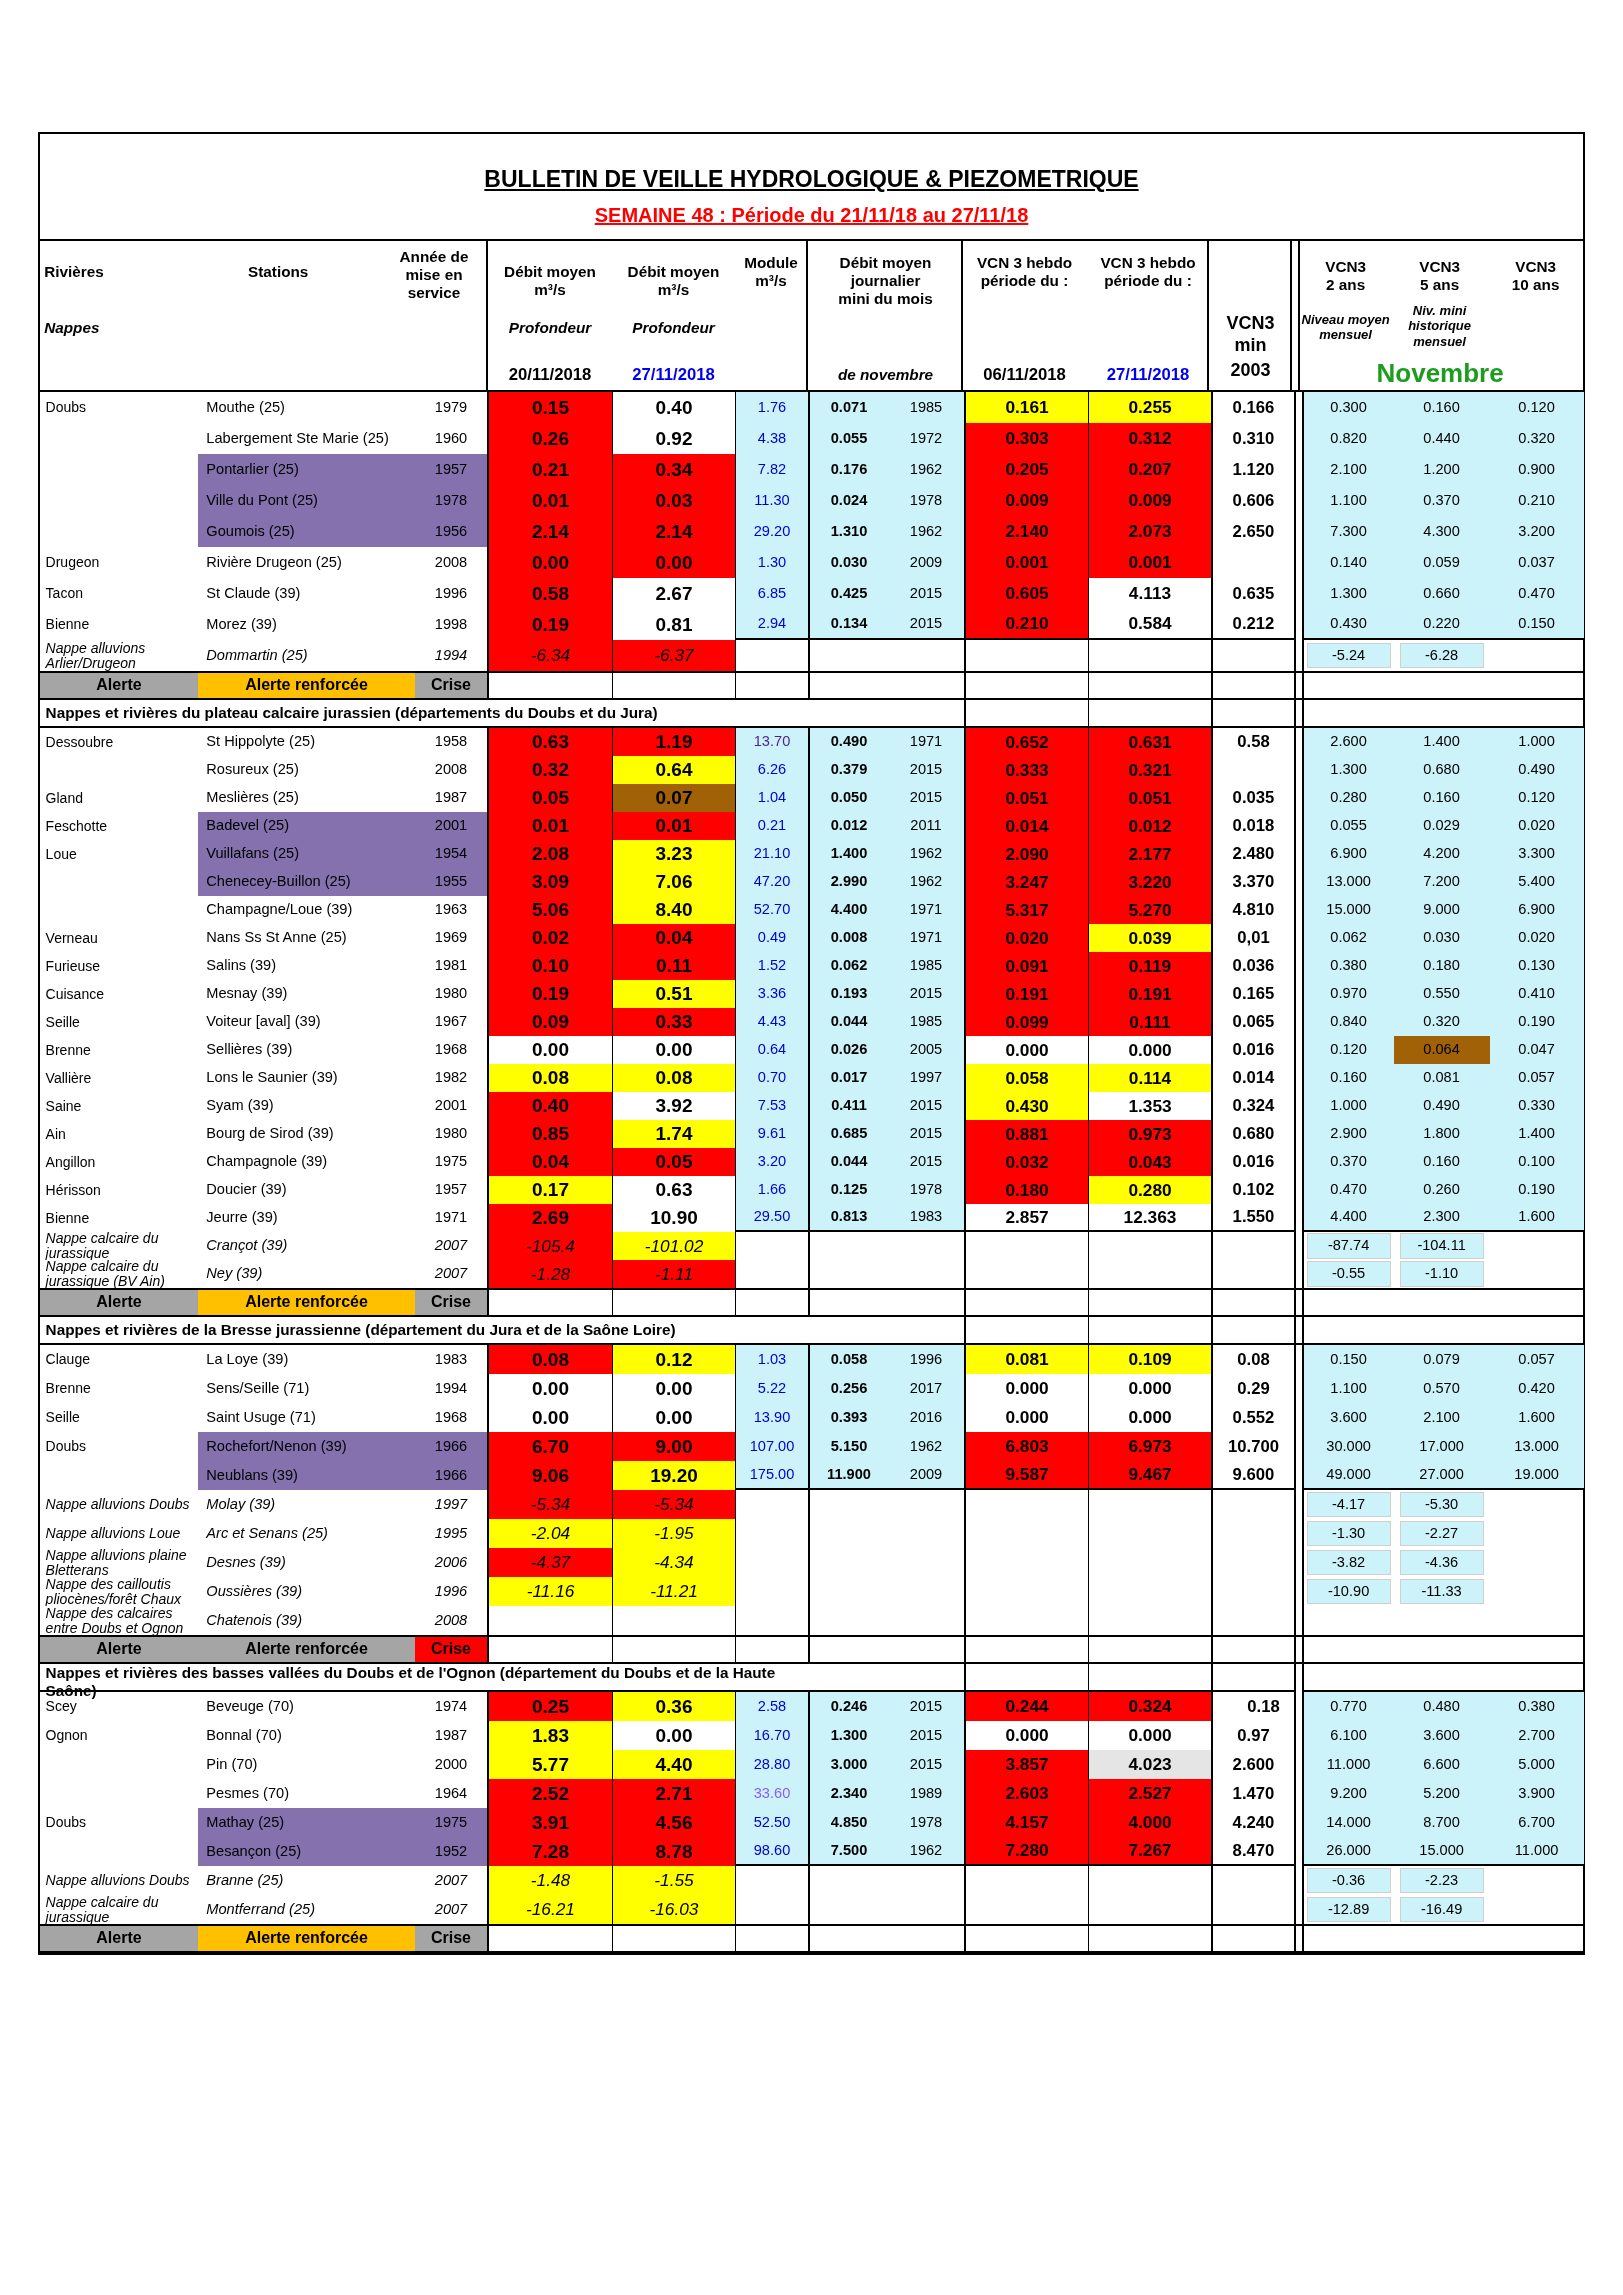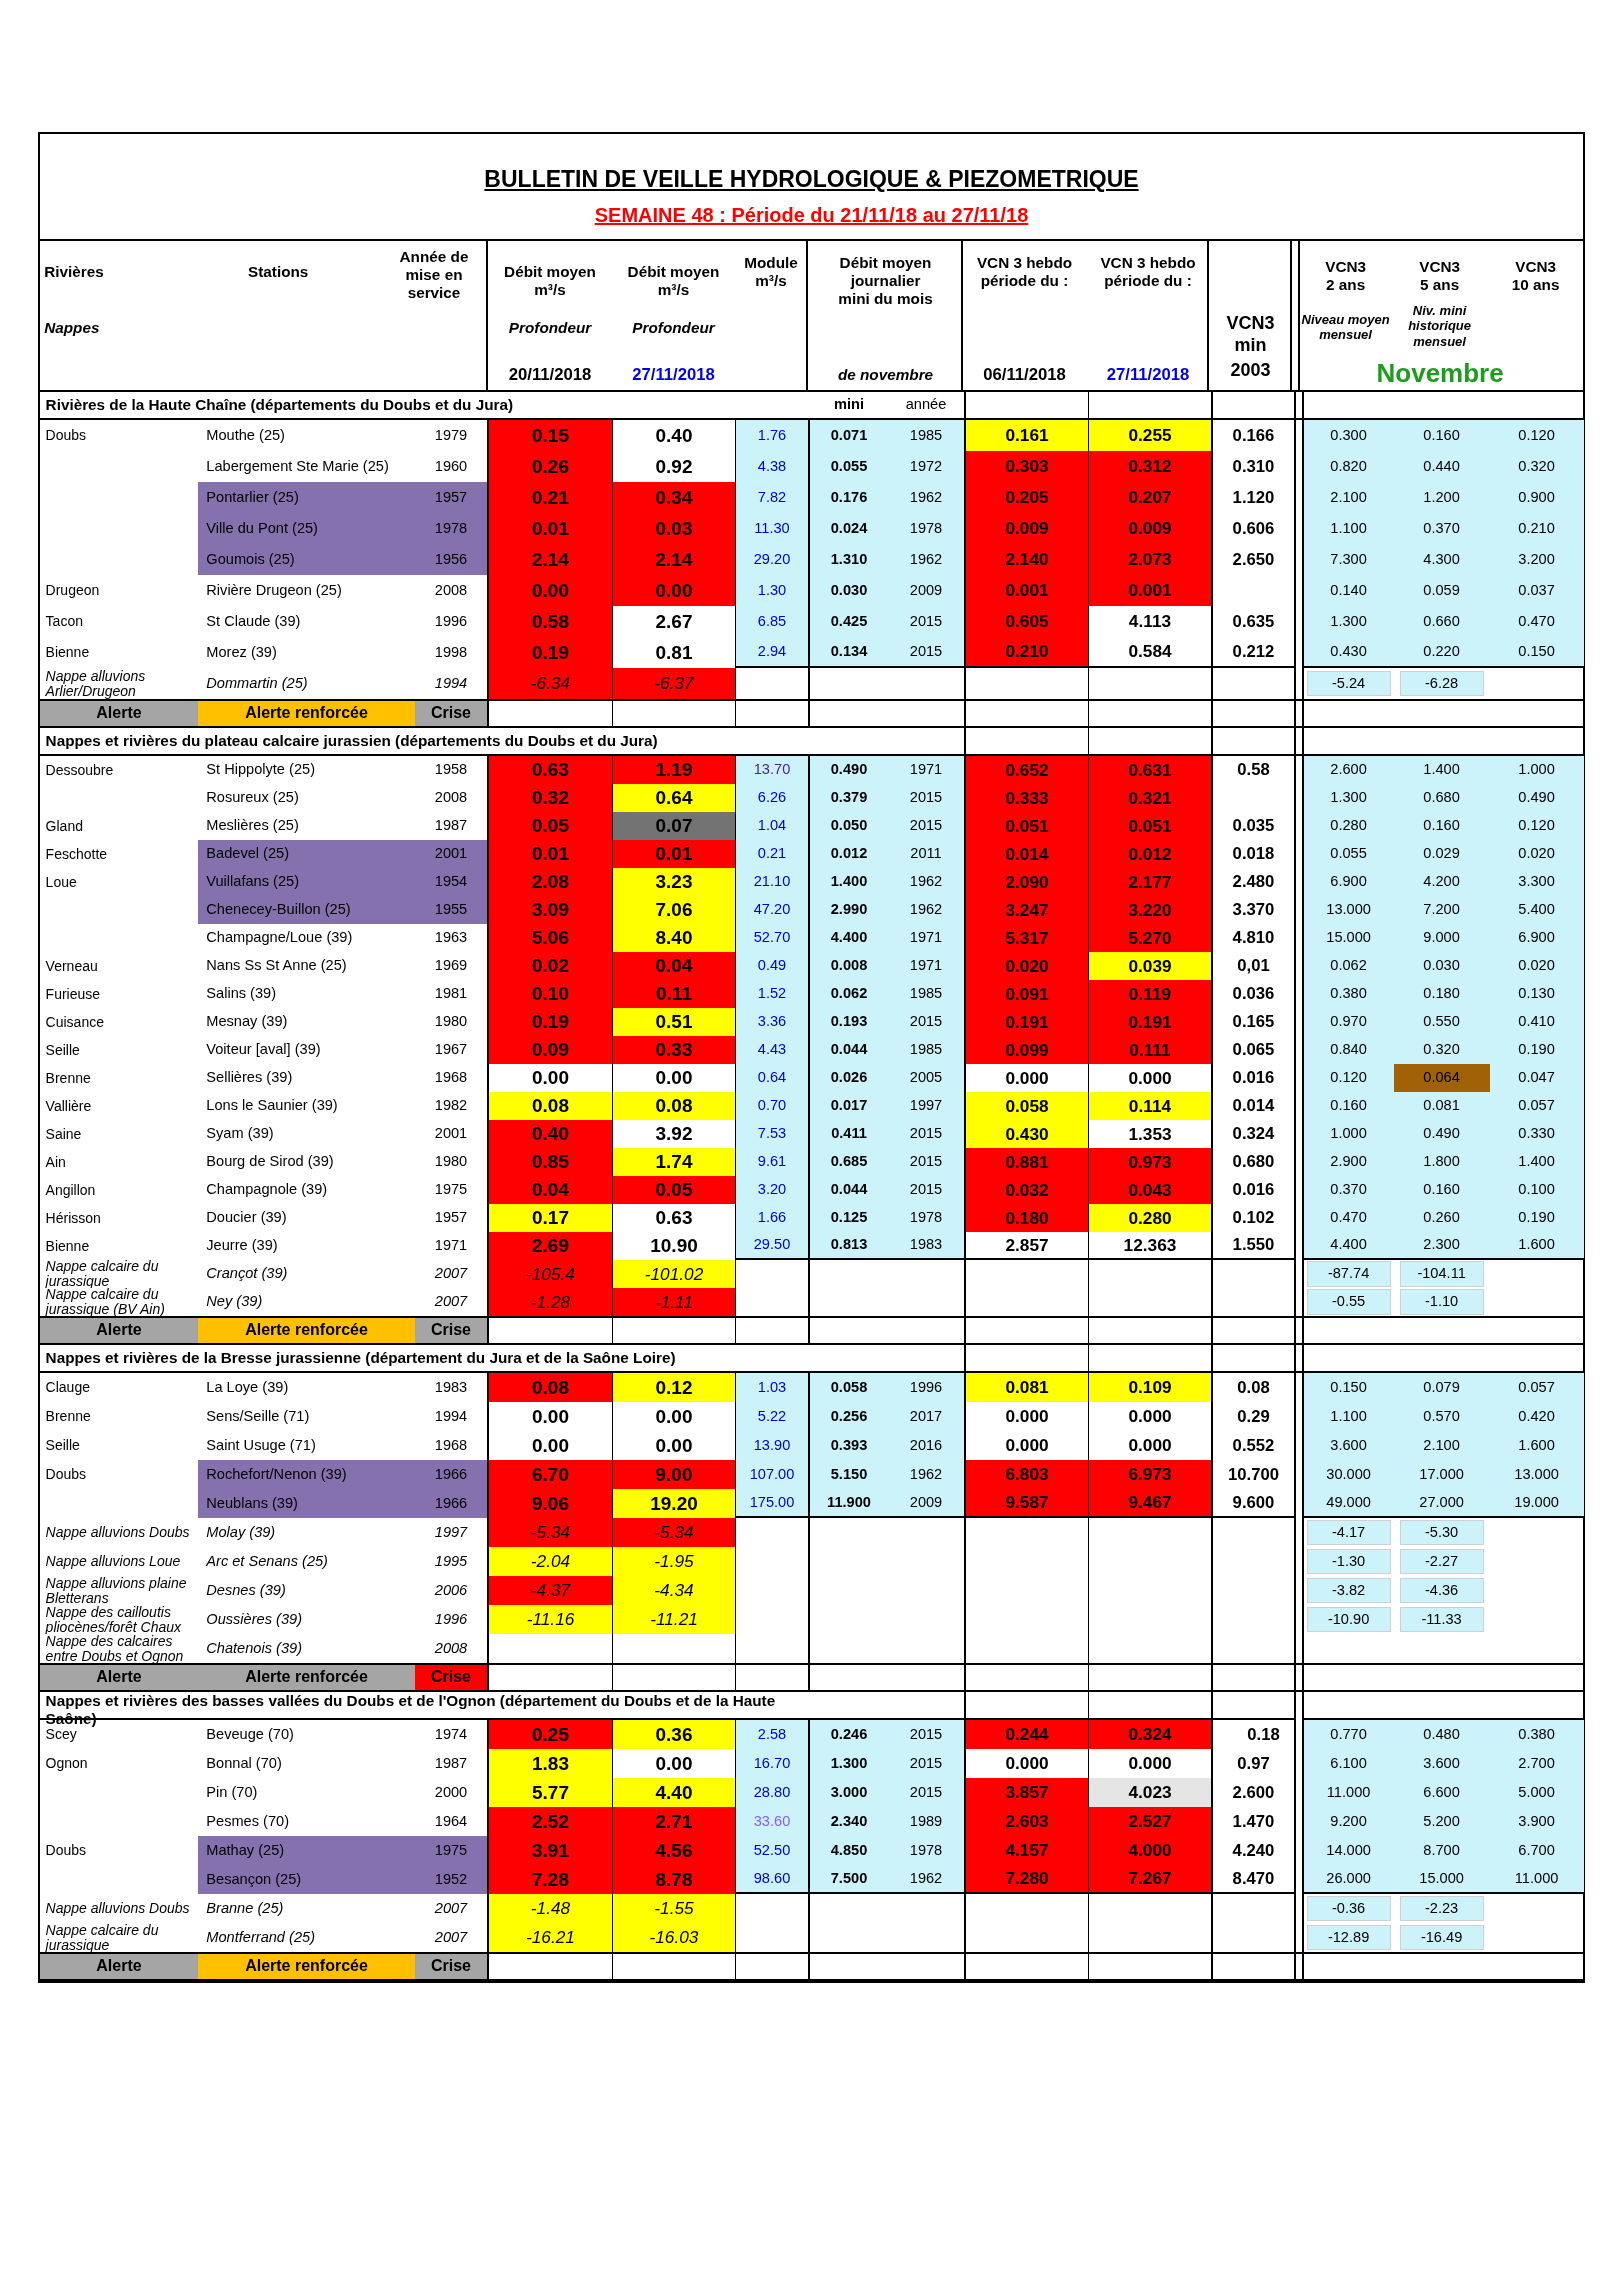--- a/index.html
+++ b/index.html
@@ -101,30 +101,20 @@
         <div class="hlbl it" style="left:0;top:71px;width:92px;font-size:13px;">Niveau moyen
 mensuel</div>
         <div class="hlbl it" style="left:92px;top:62px;width:96px;font-size:13px;">Niv. mini
 historique
 mensuel</div>
         <div class="green-month" style="color: rgb(30, 156, 30);">Novembre</div>
       </div>
     </div>
 
     <div id="sections">
-        <div class="row sec-title-row">
-          <div class="sec-title">Rivières de la Haute Chaîne (départements du Doubs et du Jura)</div>
-          <div class="c b">mini</div>
-          <div class="c br-h">année</div>
-          <div class="c br-t"></div>
-          <div class="c br-h"></div>
-          <div class="c br-h"></div>
-          <div class="c gapcol"></div>
-          <div class="c bl-h" style="grid-column: 13 / span 3;"></div>
-        </div>
         <div class="row" style="height: 31px;">
           <div class="c al" style="font-size: 14px;">Doubs</div>
           <div class="c al" style="padding-left: 8.3px;">Mouthe (25)</div>
           <div class="c br-h">1979</div>
           <div class="c br-t num" style="background: rgb(255, 0, 0);">0.15</div>
           <div class="c br-t num" style="background: rgb(255, 255, 255);">0.40</div>
           <div class="c br-h modtxt" style="background: rgb(204, 242, 250); color: rgb(0, 0, 205);">1.76</div>
           <div class="c b" style="background: rgb(204, 242, 250);">0.071</div>
           <div class="c br-h" style="background: rgb(204, 242, 250);">1985</div>
           <div class="c br-t vnum" style="background: rgb(255, 255, 0);">0.161</div>
@@ -332,21 +322,21 @@
           <div class="c gapcol"></div>
           <div class="c bl-h" style="background: rgb(204, 242, 250);">1.300</div>
           <div class="c " style="background: rgb(204, 242, 250);">0.680</div>
           <div class="c " style="background: rgb(204, 242, 250);">0.490</div>
         </div>
         <div class="row" style="height: 28px;">
           <div class="c al" style="font-size: 14px;">Gland</div>
           <div class="c al" style="padding-left: 8.3px;">Meslières (25)</div>
           <div class="c br-h">1987</div>
           <div class="c br-t num" style="background: rgb(255, 0, 0);">0.05</div>
-          <div class="c br-t num" style="background: #737373;">0.07</div>
+          <div class="c br-t num" style="background: #a16207;">0.07</div>
           <div class="c br-h modtxt" style="background: rgb(204, 242, 250); color: rgb(0, 0, 205);">1.04</div>
           <div class="c b" style="background: rgb(204, 242, 250);">0.050</div>
           <div class="c br-h" style="background: rgb(204, 242, 250);">2015</div>
           <div class="c br-t vnum" style="background: rgb(255, 0, 0);">0.051</div>
           <div class="c br-h vnum" style="background: rgb(255, 0, 0);">0.051</div>
           <div class="c br-h vnum" style="font-size: 16.7px;">0.035</div>
           <div class="c gapcol"></div>
           <div class="c bl-h" style="background: rgb(204, 242, 250);">0.280</div>
           <div class="c " style="background: rgb(204, 242, 250);">0.160</div>
           <div class="c " style="background: rgb(204, 242, 250);">0.120</div>

